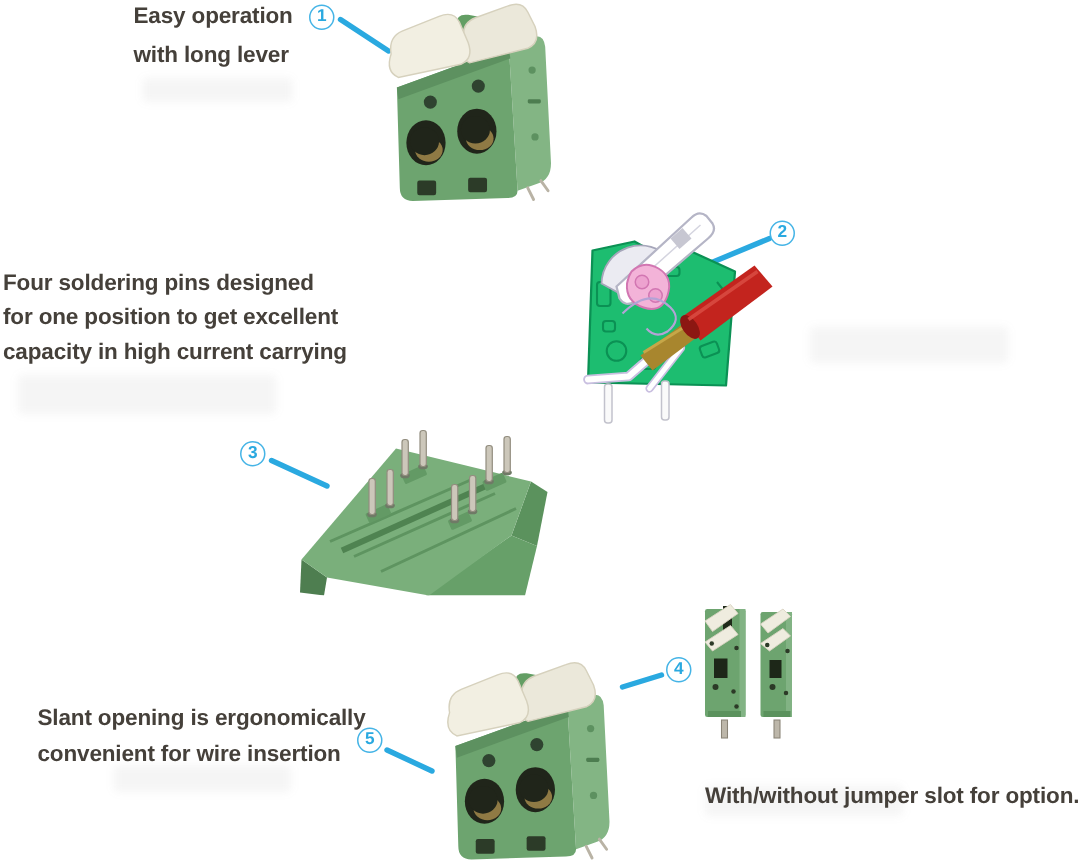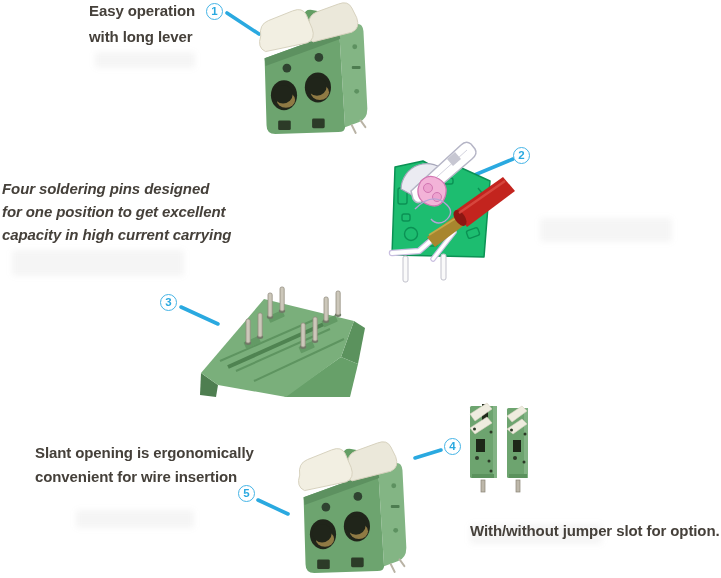--- a/index.html
+++ b/index.html
@@ -198,31 +198,31 @@
   </svg>
 
   <div class="feature-text" style="left:89px;top:-2px;line-height:26px;">
     <span class="ln">Easy operation</span>
     <span class="ln">with long lever</span>
   </div>
   <span class="badge" style="left:206px;top:3px;">1</span>
 
   <span class="badge" style="left:513px;top:147px;">2</span>
 
-  <div class="feature-text" style="left:2px;top:177px;line-height:23px;font-style:italic;">
+  <div class="feature-text" style="left:2px;top:177px;line-height:23px;">
     <span class="ln">Four soldering pins designed</span>
     <span class="ln">for one position to get excellent</span>
     <span class="ln">capacity in high current carrying</span>
   </div>
   <span class="badge" style="left:160px;top:294px;">3</span>
 
   <div class="feature-text" style="left:470px;top:518px;line-height:26px;">
     <span class="ln">With/without jumper slot for option.</span>
   </div>
   <span class="badge" style="left:444px;top:438px;">4</span>
 
-  <div class="feature-text" style="left:25px;top:441px;line-height:23.5px;margin-left:10px;">
+  <div class="feature-text" style="left:25px;top:467px;line-height:23.5px;">
     <span class="ln">Slant opening is ergonomically</span>
     <span class="ln">convenient for wire insertion</span>
   </div>
   <span class="badge" style="left:238px;top:485px;">5</span>
 
 </div>
 
 </body></html>

